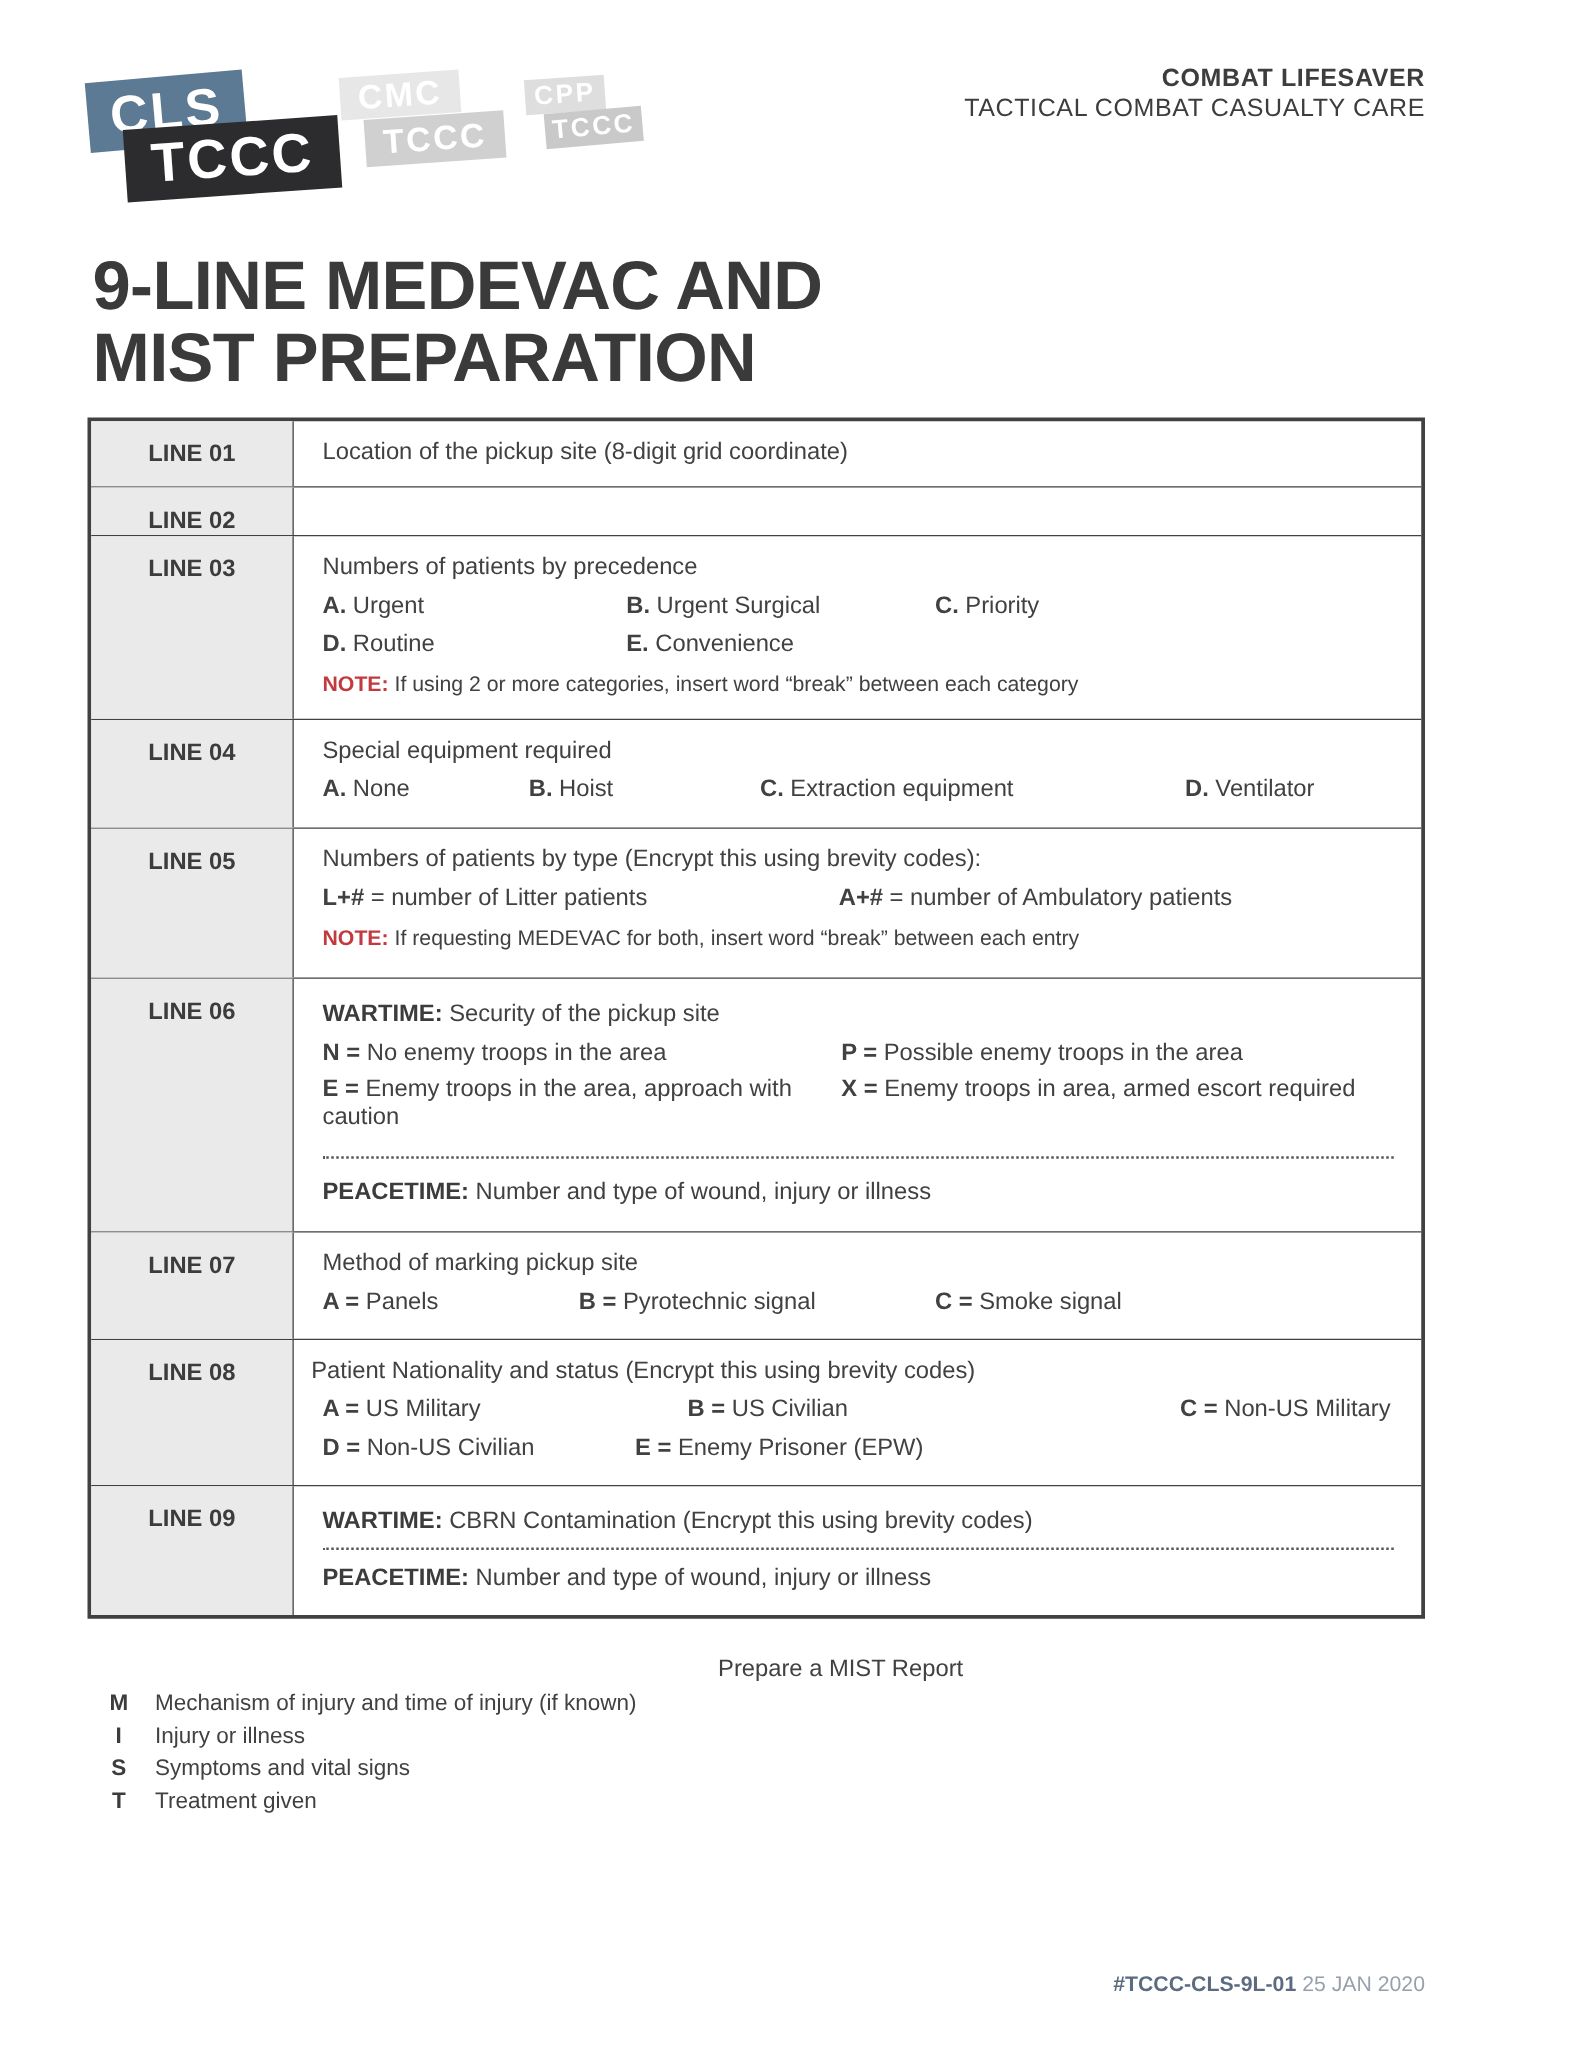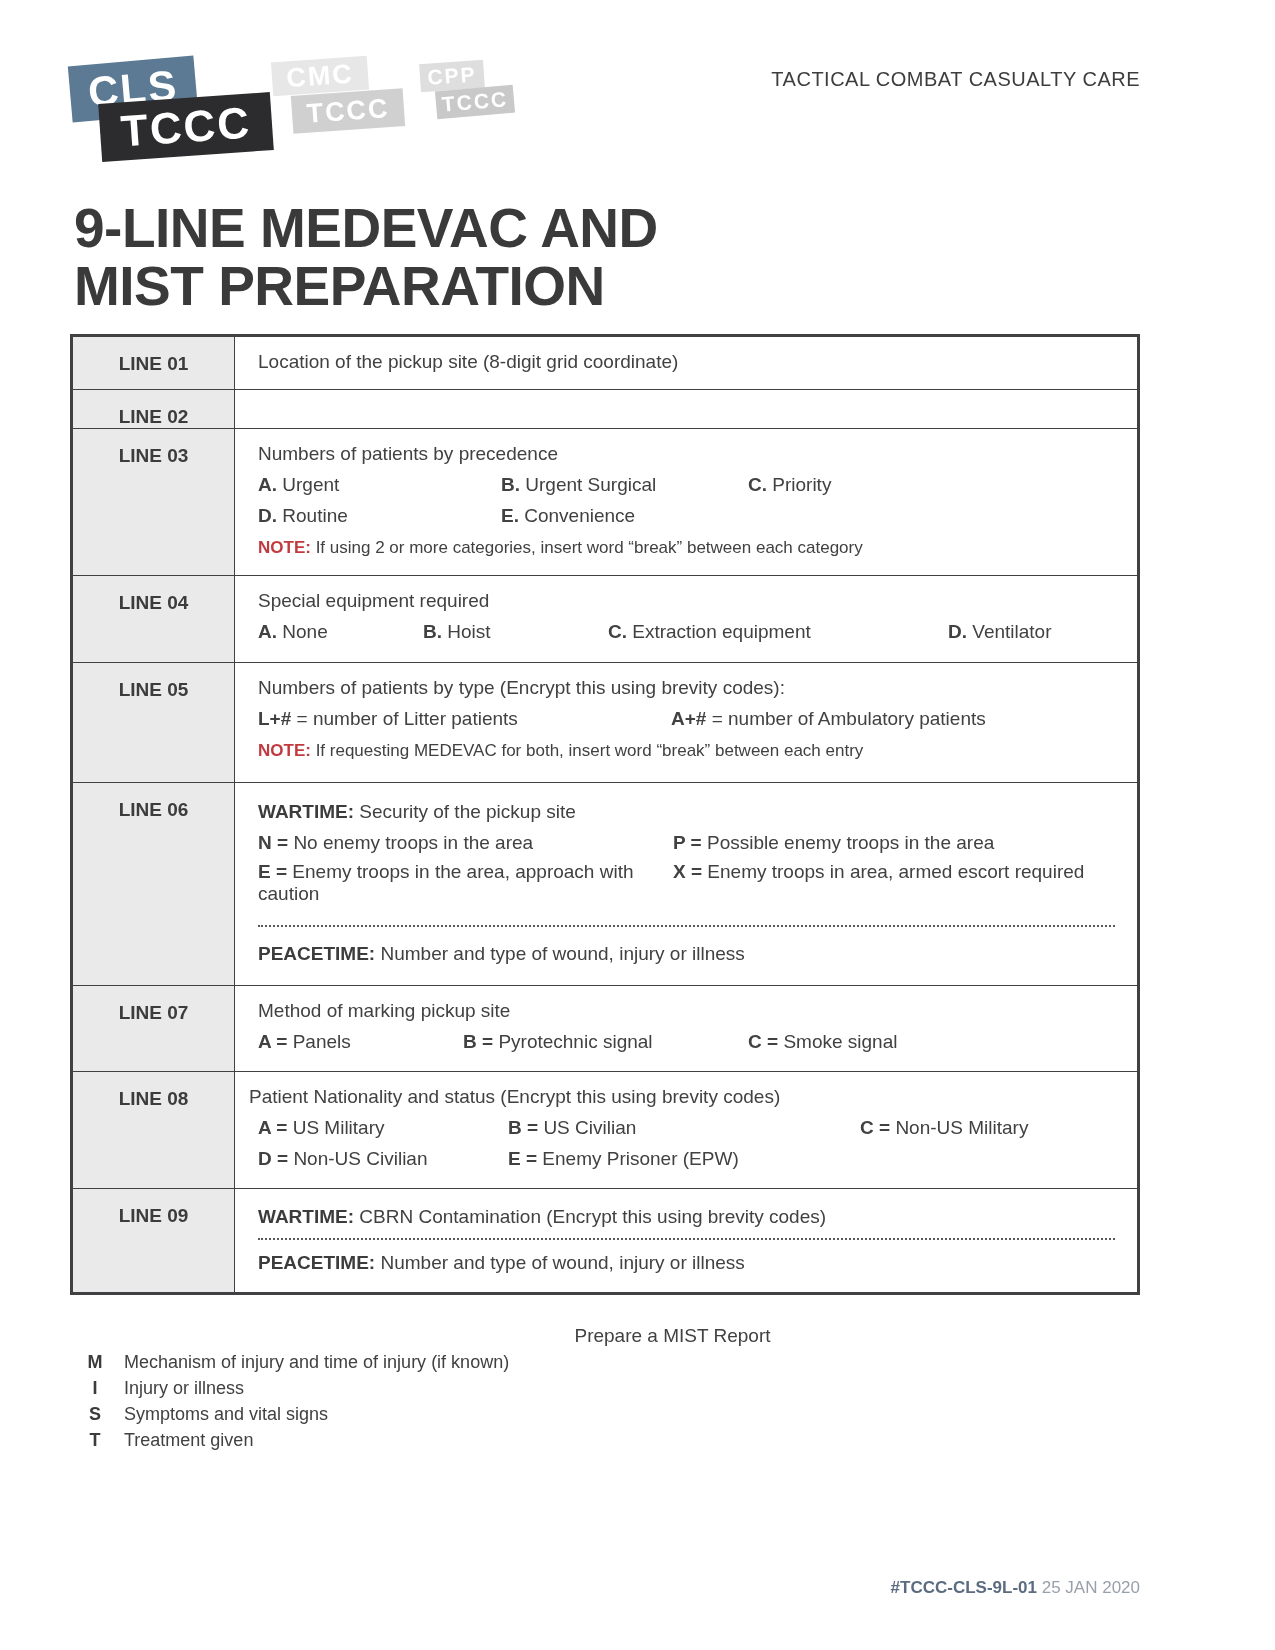--- a/index.html
+++ b/index.html
@@ -13,21 +13,21 @@
          align-items:center;justify-content:center;letter-spacing:2px;}
   .b-cls   {left:0;   top:13px;width:126px;height:56px;background:#5d7a94;transform:rotate(-5deg);font-size:42px;}
   .b-cls-t {left:30px; top:50px;width:172px;height:58px;background:#2c2c2e;transform:rotate(-4deg);font-size:44px;}
   .b-cmc   {left:202px;top:11px;width:96px; height:34px;background:#e7e7e7;transform:rotate(-4deg);font-size:27px;}
   .b-cmc-t {left:222px;top:44px;width:112px;height:38px;background:#d0d0d0;transform:rotate(-4deg);font-size:27px;}
   .b-cpp   {left:350px;top:14px;width:64px; height:28px;background:#dedede;transform:rotate(-4deg);font-size:21px;}
   .b-cpp-t {left:366px;top:40px;width:78px; height:28px;background:#c9c9c9;transform:rotate(-5deg);font-size:21px;}
 
   .org{position:absolute;right:135px;top:52px;text-align:right;color:#3d3d3d;}
   .org-line1{font-weight:bold;font-size:20px;letter-spacing:0.5px;}
-  .org-line2{font-size:20px;letter-spacing:0.5px;margin-top:16px;text-align:right;}
+  .org-line2{font-size:20px;letter-spacing:0.5px;margin-top:1px;text-align:right;}
 
   
   .title{margin:20px 0 18px 74px;font-size:55px;font-weight:700;color:#3a3a3a;
          line-height:1.05;letter-spacing:-0.5px;}
 
   
   .nine-table{margin-left:70px;width:1070px;border:3px solid #414042;box-sizing:border-box;}
   .trow{display:flex;border-top:1.5px solid #414042;}
   .trow:first-child{border-top:none;}
   .tlabel{width:162px;flex-shrink:0;background:#eaeaea;border-right:1.5px solid #414042;
@@ -69,20 +69,21 @@
   <div class="topbar">
     <div class="logos">
       <div class="badge b-cls">CLS</div>
       <div class="badge b-cls-t">TCCC</div>
       <div class="badge b-cmc">CMC</div>
       <div class="badge b-cmc-t">TCCC</div>
       <div class="badge b-cpp">CPP</div>
       <div class="badge b-cpp-t">TCCC</div>
     </div>
     <div class="org">
+      <div class="org-line1">COMBAT LIFESAVER</div>
       <div class="org-line2">TACTICAL COMBAT CASUALTY CARE</div>
     </div>
   </div>
 
   <h1 class="title"><span>9-LINE MEDEVAC AND</span><br><span>MIST PREPARATION</span></h1>
 
   <div class="nine-table">
 
     <div class="trow">
       <div class="tlabel">LINE 01</div>
@@ -163,21 +164,21 @@
             <span class="opt" style="width: 285px;"><span class="opt-k">B =</span><span> Pyrotechnic signal</span></span>
             <span class="opt"><span class="opt-k">C =</span><span> Smoke signal</span></span>
           </div>
       </div>
     </div>
 
     <div class="trow">
       <div class="tlabel">LINE 08</div>
       <div class="tcontent" style="padding-left:14px;padding-bottom:18px;">
         <div class="cline">Patient Nationality and status (Encrypt this using brevity codes)</div>
-        <div class="cline optline" style="margin-left:9px;">
+        <div class="cline optline" style="margin-left:9px;gap:42px;">
             <span class="opt" style="width: 250px;"><span class="opt-k">A =</span><span> US Military</span></span>
             <span class="opt" style="width: 352px;"><span class="opt-k">B =</span><span> US Civilian</span></span>
             <span class="opt"><span class="opt-k">C =</span><span> Non-US Military</span></span>
           </div>
         <div class="cline optline" style="margin-left:9px;">
             <span class="opt" style="width: 250px;"><span class="opt-k">D =</span><span> Non-US Civilian</span></span>
             <span class="opt"><span class="opt-k">E =</span><span> Enemy Prisoner (EPW)</span></span>
           </div>
       </div>
     </div>

